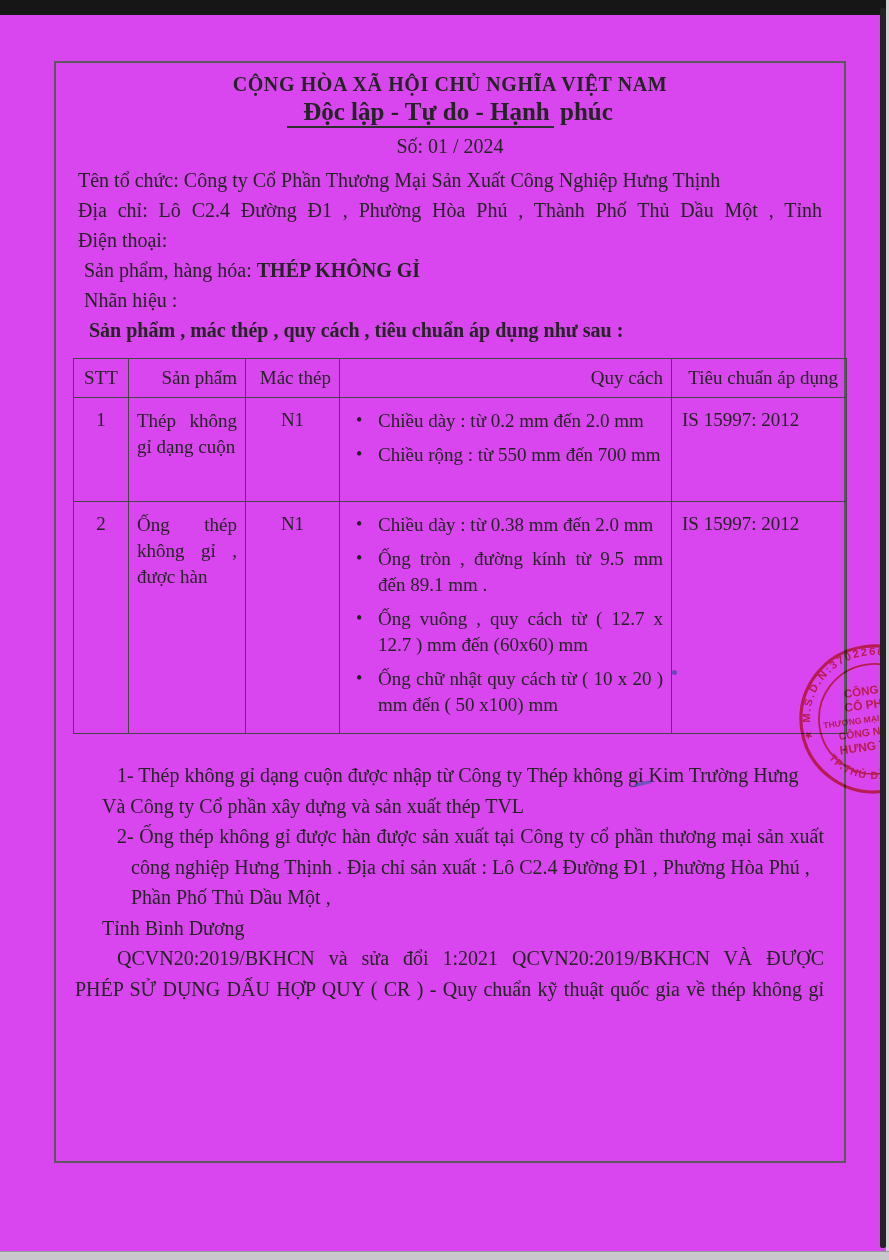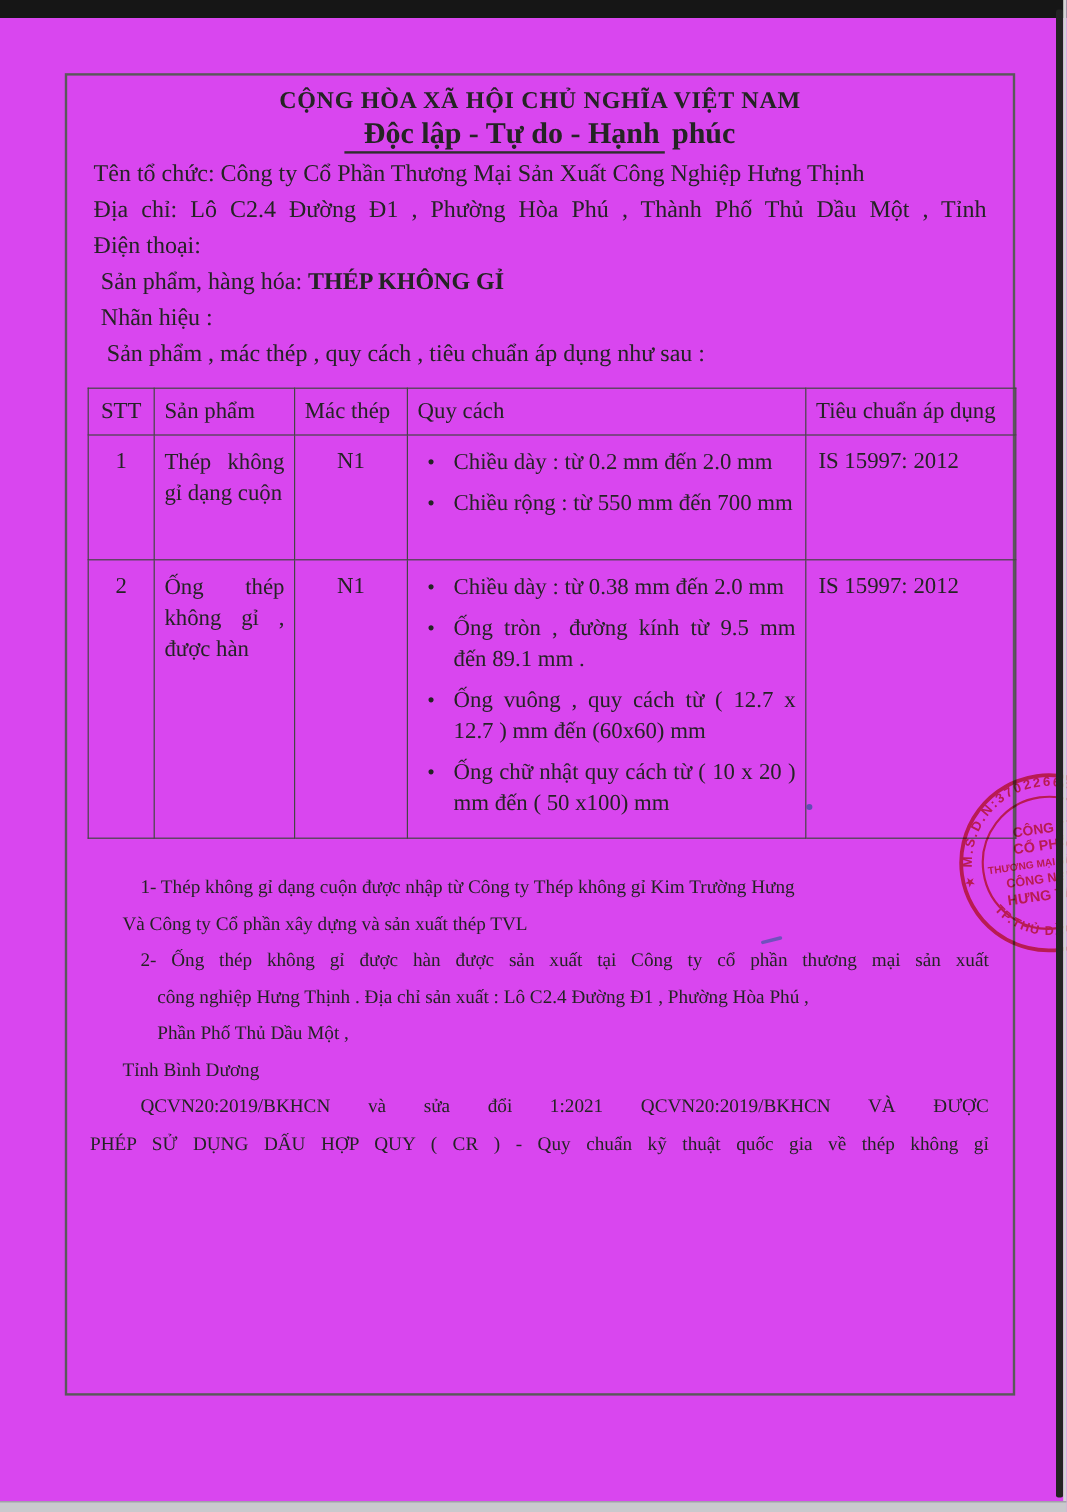--- a/index.html
+++ b/index.html
@@ -22,42 +22,42 @@
 
   .center{text-align:center;}
   .nat1{font-size:20px;font-weight:bold;letter-spacing:.6px;line-height:25px;}
   .nat2{font-size:25px;font-weight:bold;margin-top:2px;line-height:25px;}
   .nat2 .ul{border-bottom:2.2px solid #2e2e2e;padding:0 4px 1px 16px;}
   .doc-title{font-size:25px;font-weight:bold;letter-spacing:1px;margin-top:30px;line-height:30px;}
   .doc-no{font-size:20px;margin-top:9px;line-height:26px;}
 
   .info{margin-top:6px;font-size:20px;line-height:30px;padding:0 12px;}
   .info .ind6{padding-left:6px;}
-  .info .ind11{padding-left:11px;}
+  .info .ind11{padding-left:11px;font-weight:bold;}
   .jfull{text-align:justify;text-align-last:justify;}
   .bold{font-weight:bold;}
 
   table.spec{
     border-collapse:collapse;margin:13px 0 0 7px;width:773px;
     font-size:19px;table-layout:fixed;font-family:Liberation Serif, serif;
   }
   table.spec th,table.spec td{
     border:1.6px solid #454545;vertical-align:top;font-weight:normal;
     line-height:26px;box-sizing:border-box;
   }
-  th.h{padding:6px 8px;text-align:left;height:39px;}
+  th.h{padding:6px 8px;text-align:right;height:39px;}
   th.h.c,td.c{text-align:center;}
   td{padding:9px 8px;}
   td.prod{text-align:justify;padding:10px 8px;}
   td.qc{padding:6px 8px 6px 8px;}
   .b{position:relative;padding-left:30px;margin:4px 0 8px;text-align:justify;line-height:26px;}
   .b .dot{position:absolute;left:8px;top:-1px;font-size:18px;}
   td.std{padding:9px 4px 4px 10px;}
 
-  .notes{margin-top:26px;font-size:16px;line-height:30.5px;padding:0 10px 0 9px;}
+  .notes{margin-top:26px;font-size:20px;line-height:30.5px;padding:0 10px 0 9px;}
   .pl42{padding-left:42px;}
   .pl27{padding-left:27px;}
   .pl56{padding-left:56px;}
 
   
   .stamp{
     position:absolute;left:797px;top:642px;width:154px;height:154px;
     z-index:4;transform:rotate(-8deg);mix-blend-mode:multiply;opacity:.93;
   }
   .stamp text{font-family:"Liberation Sans","DejaVu Sans",sans-serif;font-weight:bold;}
@@ -71,20 +71,21 @@
 <div class="page">
 
   <div class="band-top"></div>
 
   <div class="frame">
     <div class="frame-inner">
 
       <div class="center nat1">CỘNG HÒA XÃ HỘI CHỦ NGHĨA VIỆT NAM</div>
       <div class="center nat2"><span class="ul">Độc lập - Tự do - Hạnh</span><span> phúc</span></div>
 
+      <div class="center doc-no">Số: 01 / 2024</div>
 
       <div class="info">
         <div>Tên tổ chức: Công ty Cổ Phần Thương Mại Sản Xuất Công Nghiệp Hưng Thịnh</div>
         <div class="jfull">Địa chỉ: Lô C2.4 Đường Đ1 , Phường Hòa Phú , Thành Phố Thủ Dầu Một , Tỉnh</div>
         <div>Điện thoại:</div>
         <div class="ind6"><span>Sản phẩm, hàng hóa: </span><span class="bold">THÉP KHÔNG GỈ</span></div>
         <div class="ind6">Nhãn hiệu :</div>
         <div class="ind11">Sản phẩm , mác thép , quy cách , tiêu chuẩn áp dụng như sau :</div>
       </div>
 

